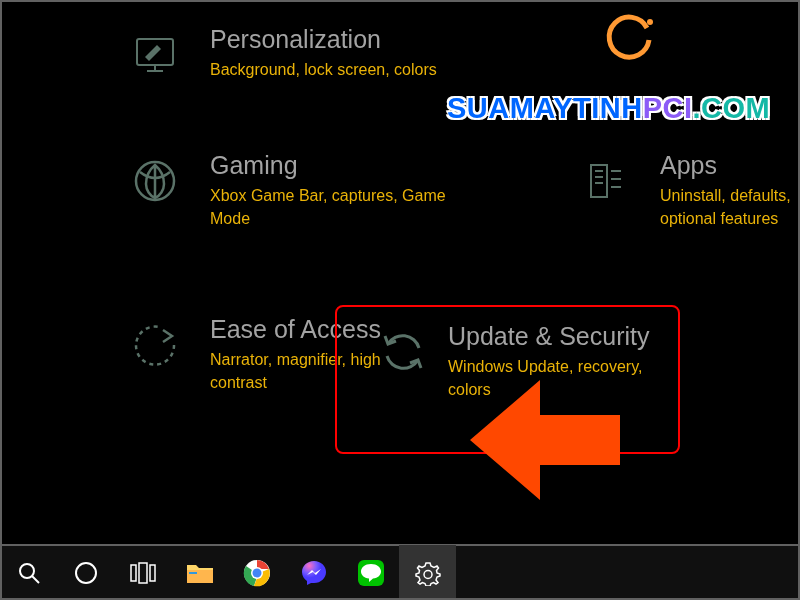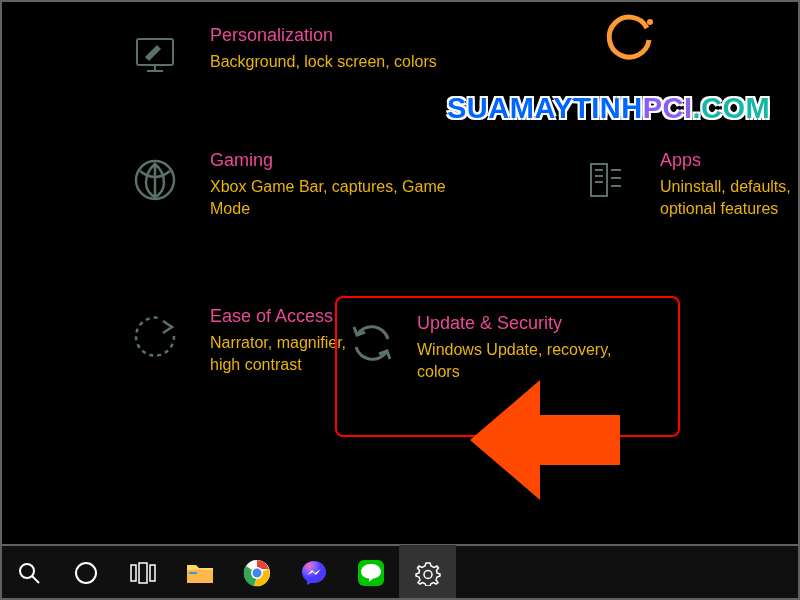--- a/index.html
+++ b/index.html
@@ -35,37 +35,38 @@
       justify-content: center;
       flex-shrink: 0;
       margin-right: 30px;
       margin-top: 5px;
     }
     .tile .text-wrap {
       display: flex;
       flex-direction: column;
     }
     .tile-title {
-      color: #ec4899;
-      font-size: 18px;
+      color: #a3a3a3;
+      font-size: 25px;
       font-weight: 400;
       margin-bottom: 5px;
     }
     .tile-desc {
       color: #eab308;
       font-size: 16px;
       line-height: 1.4;
       max-width: 280px;
     }
     .highlighted {
       border: 2px solid #ff0000;
       border-radius: 8px;
       padding: 15px 10px 30px 10px;
       margin-left: -15px;
       width: 345px;
+      justify-content: flex-end;
     }
     .highlighted .icon-wrap {
       margin-right: 20px;
     }
     .arrow-annotation {
       position: absolute;
       left: 465px;
       top: 375px;
       z-index: 10;
     }

